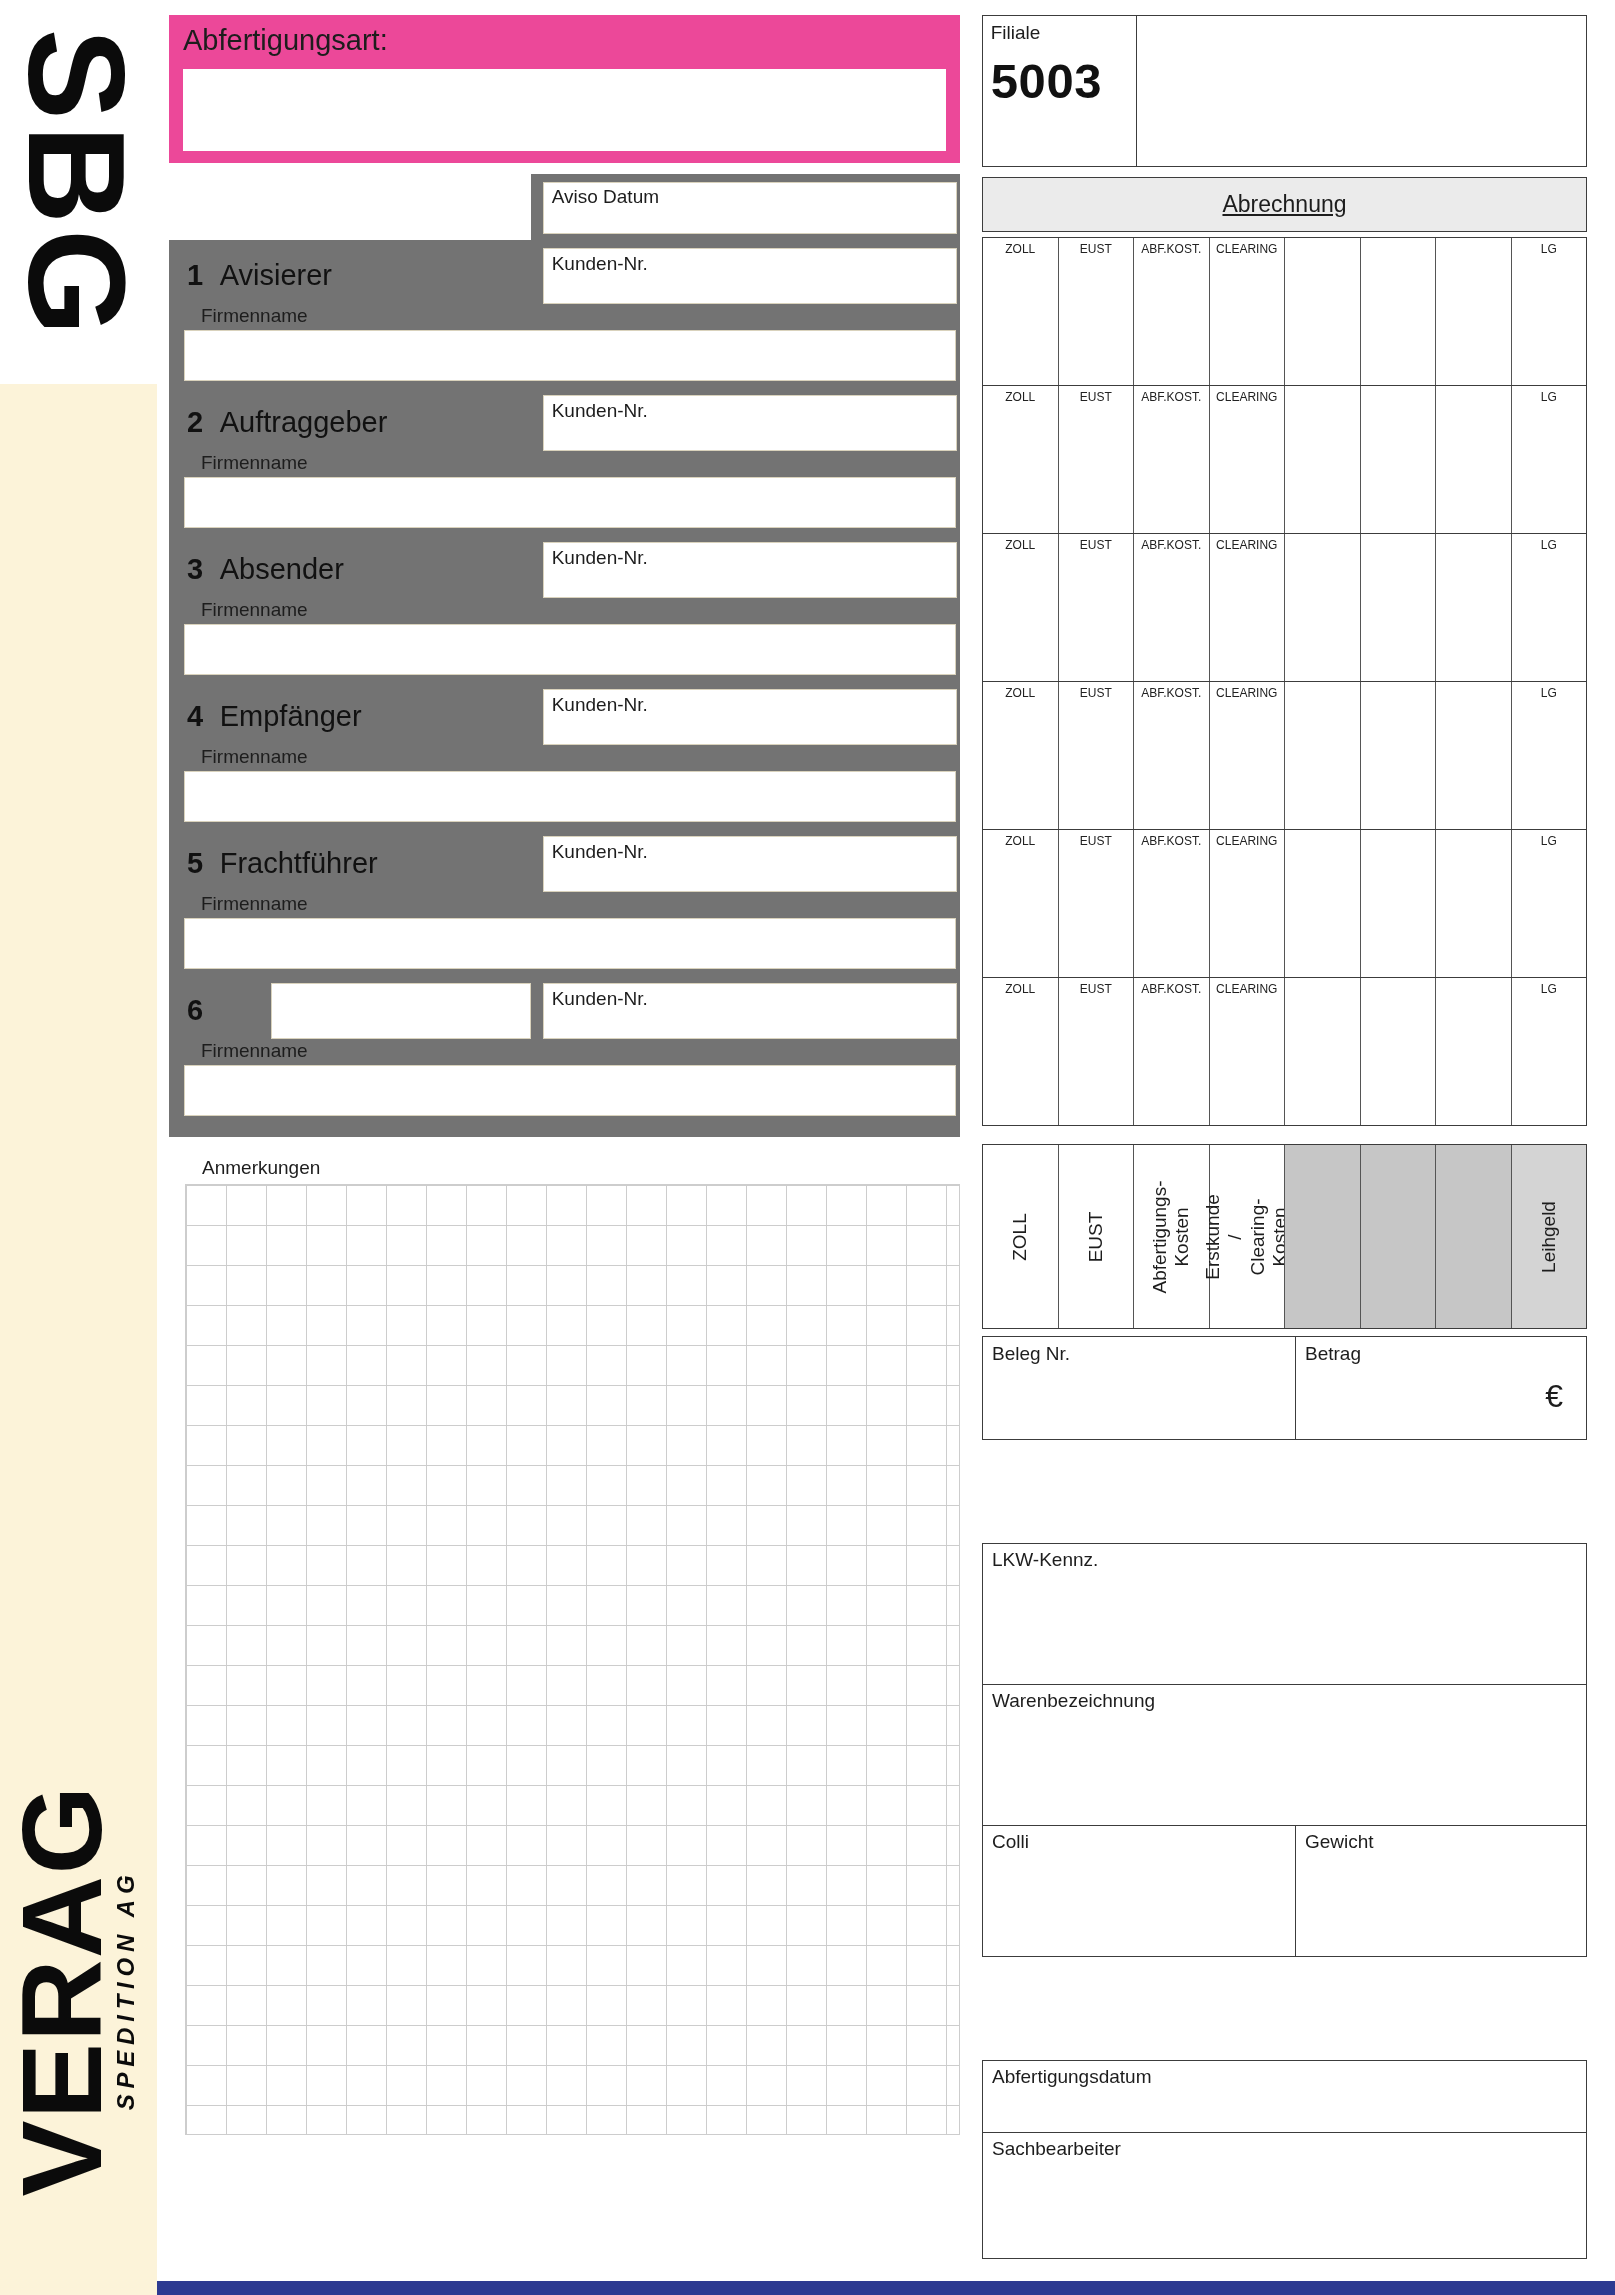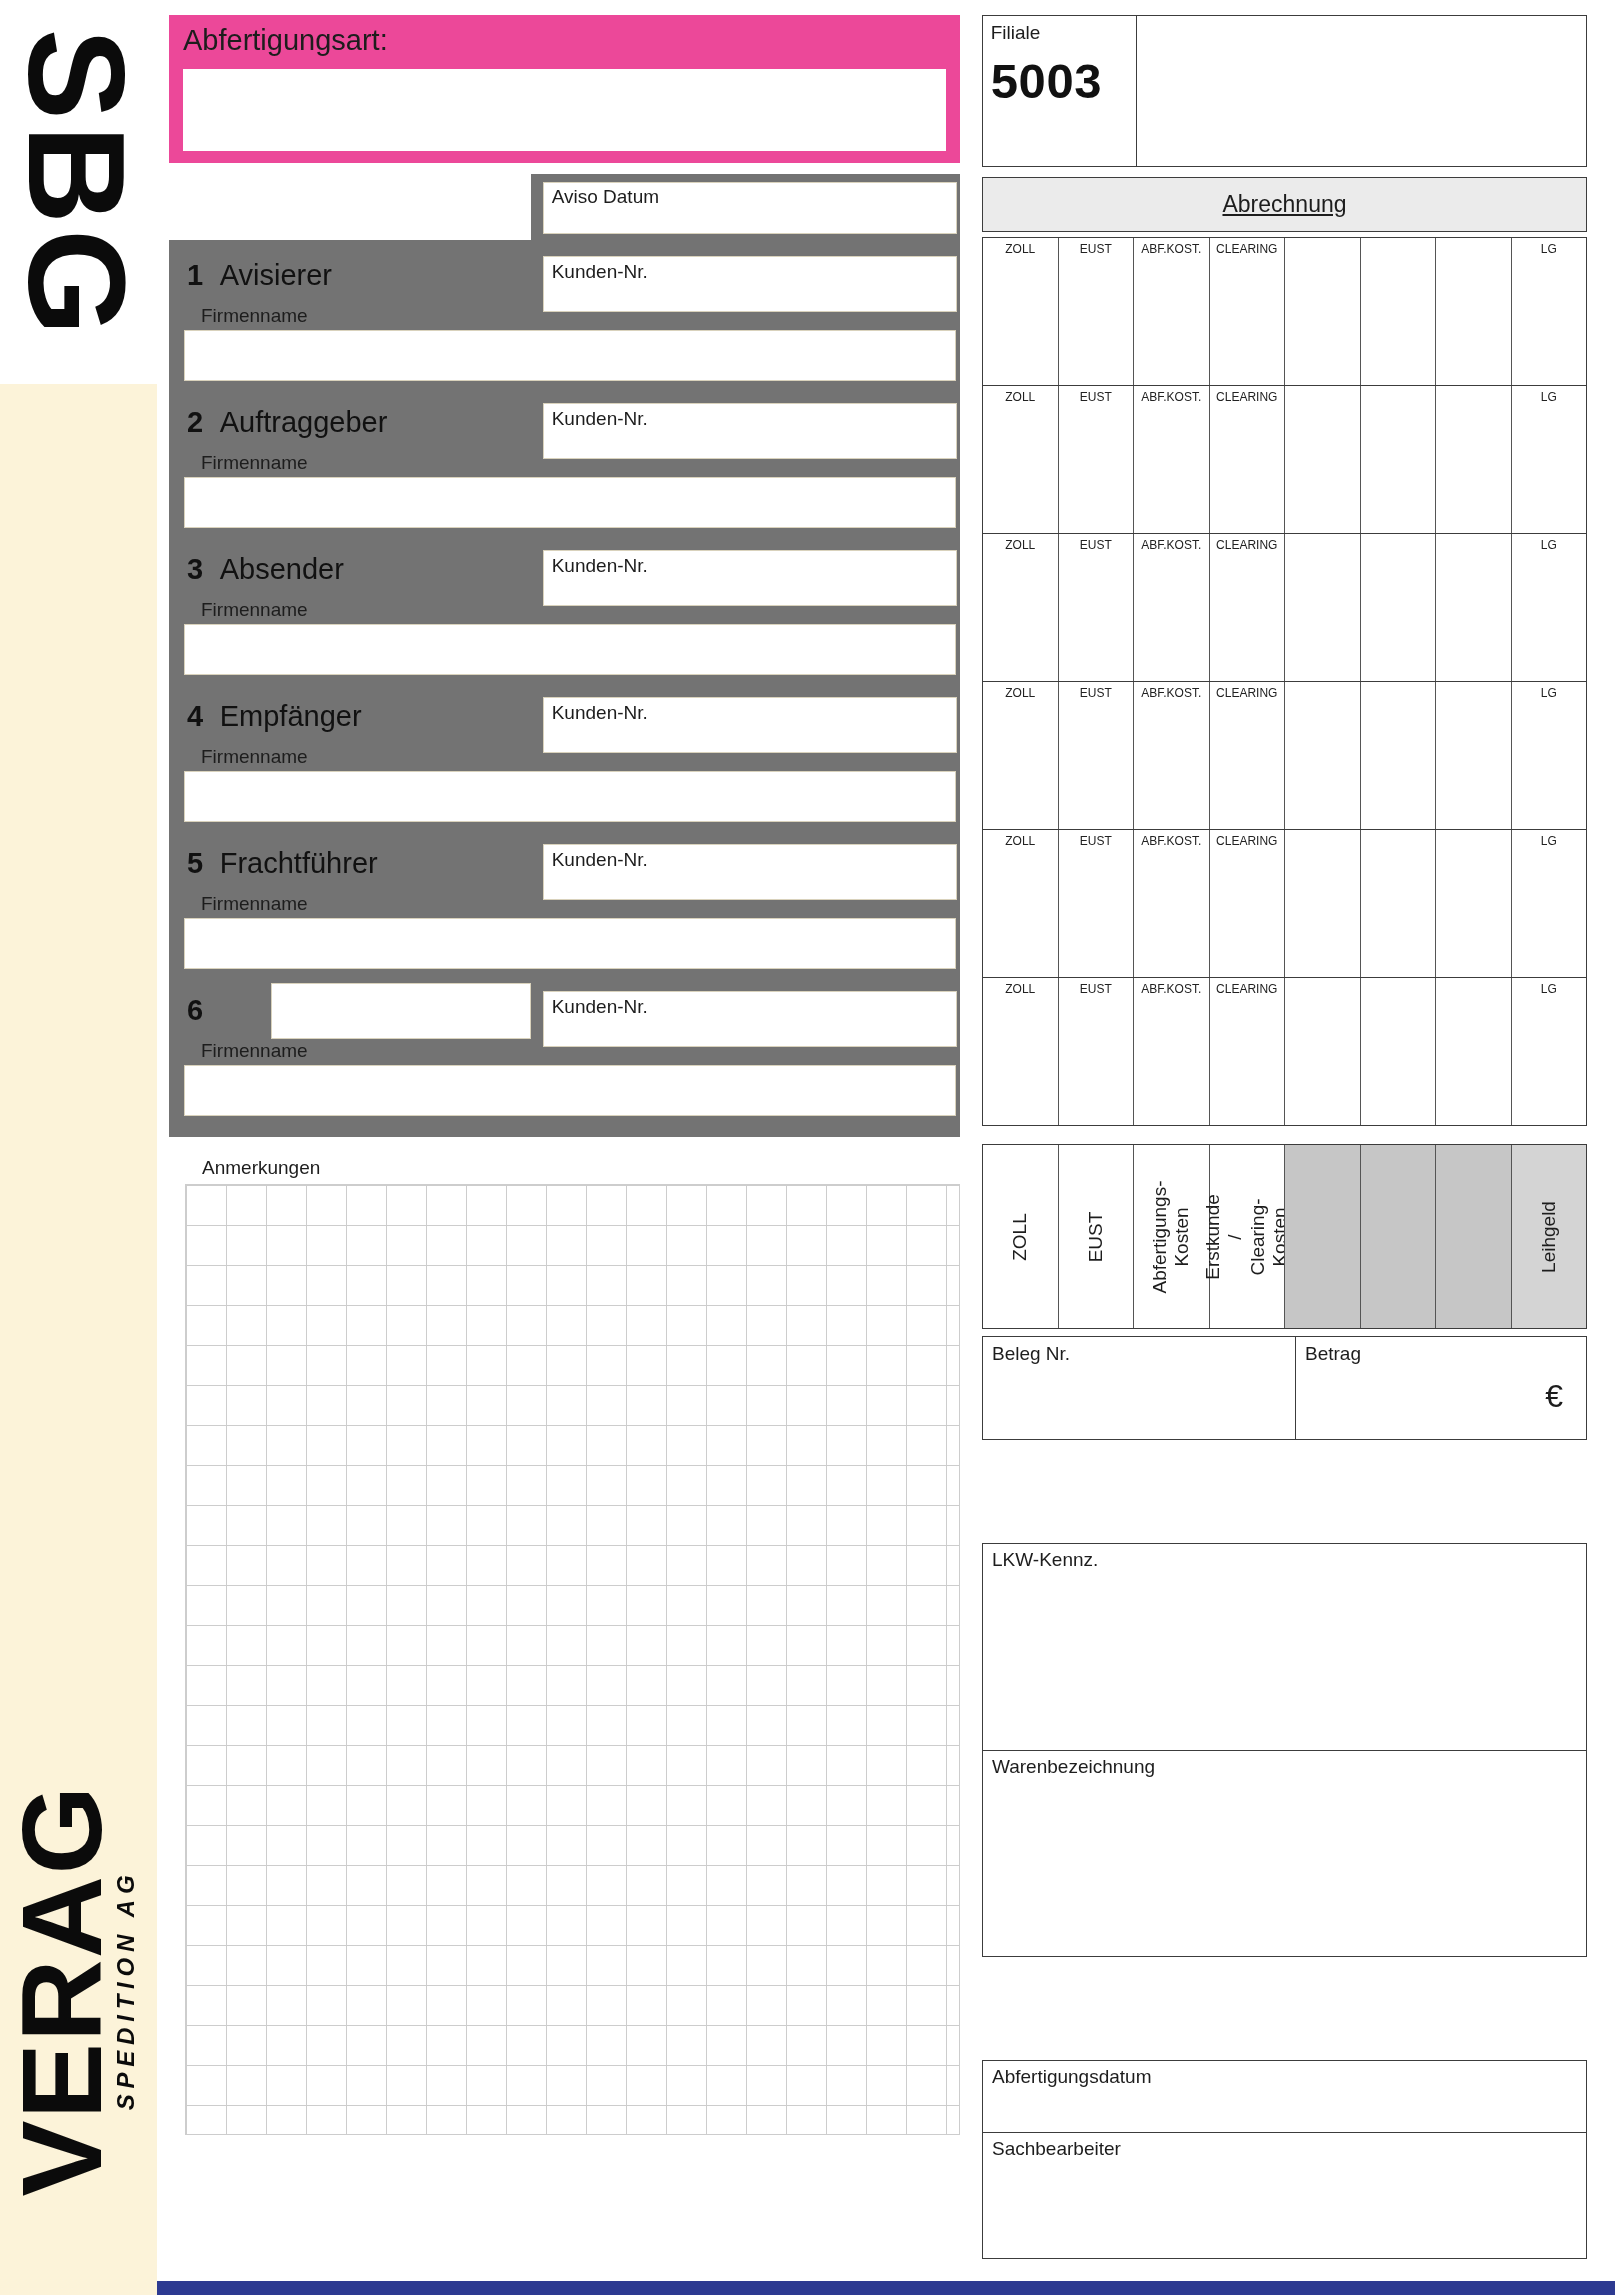--- a/index.html
+++ b/index.html
@@ -38,21 +38,21 @@
   
   .parties { left:169px; top:174px; width:791px; height:963px; background:#737373; }
   .parties-white-patch { position:absolute; left:0; top:0; width:362px; height:66px; background:#ffffff; }
   .aviso-box { position:absolute; left:374px; top:7.7px; width:414px; height:52px; background:#ffffff; border:0.6px solid #d9d2bc; }
   .field-label { display:block; padding:3.8px 7.7px; font-size:19px; color:#1d1d1d; }
   .pgroup { position:absolute; left:0; width:791px; height:147px; }
   .pname { position:absolute; left:9px; top:3.8px; width:355px; height:56px; display:flex; align-items:center; padding-left:9px; }
   .pnum { font-size:29px; font-weight:bold; margin-right:16.6px; }
   .ptitle { font-size:29px; }
   .name-input { position:absolute; left:102px; top:3.8px; width:260px; height:56px; background:#ffffff; border:0.6px solid #d9d2bc; }
-  .kunden-box { position:absolute; left:374px; top:3.8px; width:414px; height:56px; background:#ffffff; border:0.6px solid #d9d2bc;margin-top:8px; }
+  .kunden-box { position:absolute; left:374px; top:3.8px; width:414px; height:56px; background:#ffffff; border:0.6px solid #d9d2bc; }
   .firm-label { position:absolute; left:32px; top:61px; font-size:19px; color:#1d1d1d; }
   .firm-box { position:absolute; left:15.3px; top:86px; width:772px; height:51px; background:#ffffff; border:0.6px solid #d9d2bc; }
 
   
   .ab-header { left:982px; top:177px; width:605px; height:55px; background:#ebebeb; border:1.9px solid #3c3c3c; display:flex; align-items:center; justify-content:center; font-size:23px; color:#1d1d1d;text-decoration:underline; }
   .ab-table { left:982px; top:237px; width:605px; height:889px; border:1.9px solid #3c3c3c; background:#fff; display:flex; flex-direction:column; }
   .ab-group { flex:1; display:flex; }
   .ab-group + .ab-group { border-top:1.9px solid #3c3c3c; }
   .ab-col { flex:1; padding-top:3.8px; text-align:center; font-size:12px; color:#222; overflow:hidden; white-space:nowrap; }
   .ab-col + .ab-col { border-left:1.3px solid #555; }
@@ -308,20 +308,28 @@
     </div>
   </div>
 
   <div class="abs lkw-group">
     <div class="lkw-row">
       <div class="small-label">LKW-Kennz.</div>
     </div>
     <div class="lkw-row">
       <div class="small-label">Warenbezeichnung</div>
     </div>
+    <div class="lkw-row split">
+      <div class="split-left">
+        <div class="small-label">Colli</div>
+      </div>
+      <div class="split-right">
+        <div class="small-label">Gewicht</div>
+      </div>
+    </div>
   </div>
 
   <div class="abs proc-group">
     <div class="proc-row1">
       <div class="small-label">Abfertigungsdatum</div>
     </div>
     <div class="proc-row2">
       <div class="small-label">Sachbearbeiter</div>
     </div>
   </div>

